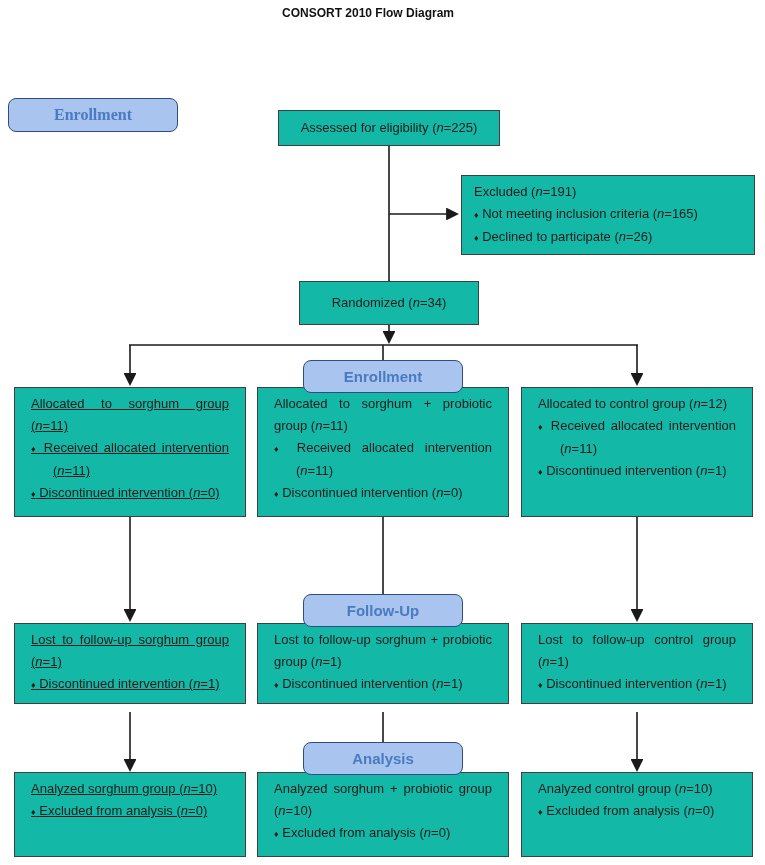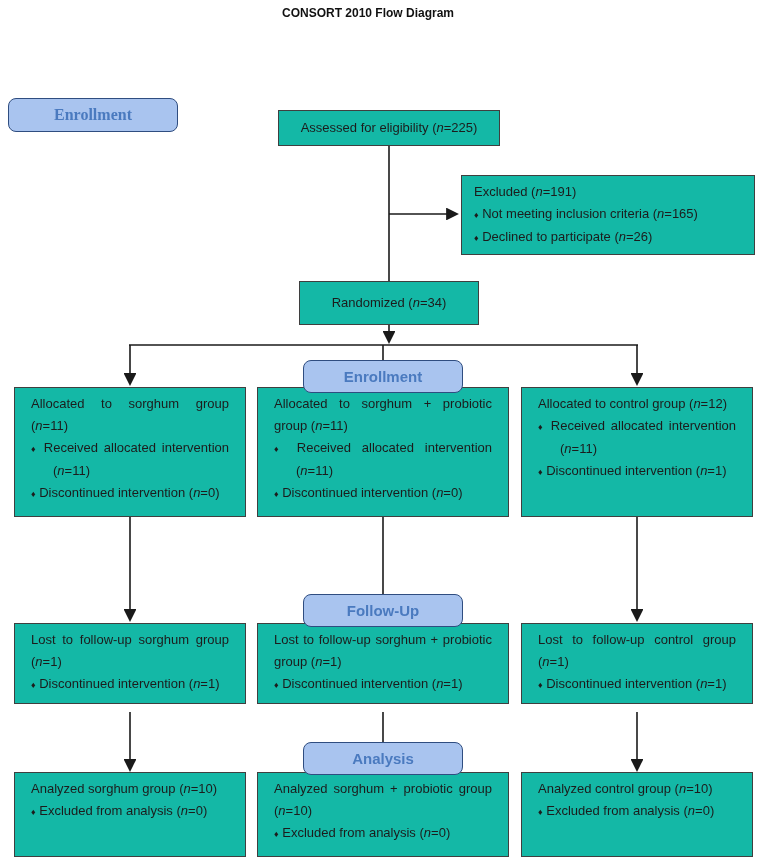--- a/index.html
+++ b/index.html
@@ -40,21 +40,21 @@
     border: 1.6px solid var(--stage-border, #2f4d80);
     border-radius: 8px;
     display: flex; align-items: center; justify-content: center;
     font-weight: bold; font-size: 15px;
     color: var(--stage-text, #4a7abf);
   }
   
   .b-assessed   { left: 278px; top: 110px; width: 222px; height: 36px; }
   .b-excluded   { left: 461px; top: 175px; width: 294px; height: 80px; }
   .b-randomized { left: 299px; top: 281px; width: 180px; height: 44px; }
-  .col-left  { left: 14px;  width: 232px; }
+  .col-left  { left: 14px;  width: 232px; text-decoration: underline; }
   .col-mid   { left: 257px; width: 252px; }
   .col-right { left: 521px; width: 232px; }
   .row-alloc    { top: 387px; height: 130px; }
   .row-followup { top: 623px; height: 81px;  }
   .row-analysis { top: 736px; height: 85px; margin-top: 36px;  }
   .p-enrollment { left: 8px;   top: 98px;  width: 170px; height: 34px; font-size: 16px; font-family: Liberation Serif, serif; }
   .p-allocation { left: 303px; top: 360px; width: 160px; height: 33px; }
   .p-followup   { left: 303px; top: 594px; width: 160px; height: 33px; }
   .p-analysis   { left: 303px; top: 742px; width: 160px; height: 33px; }
 </style>

